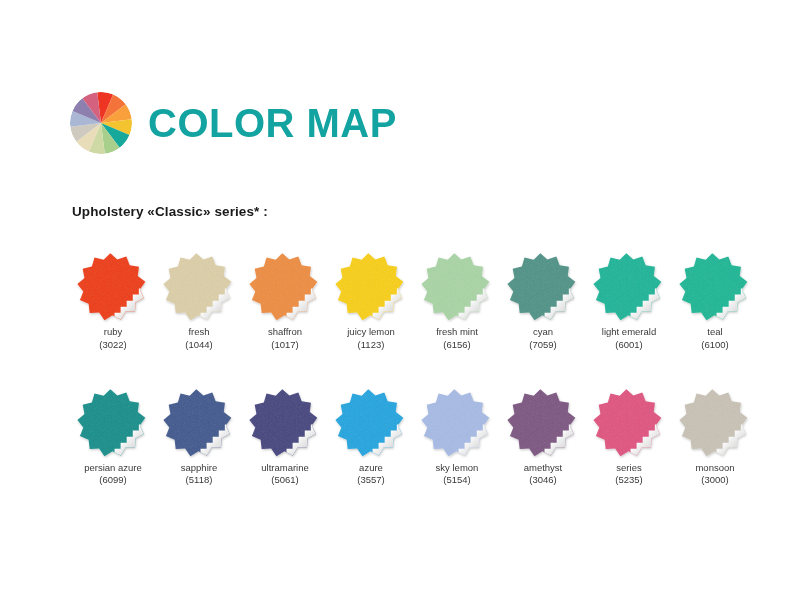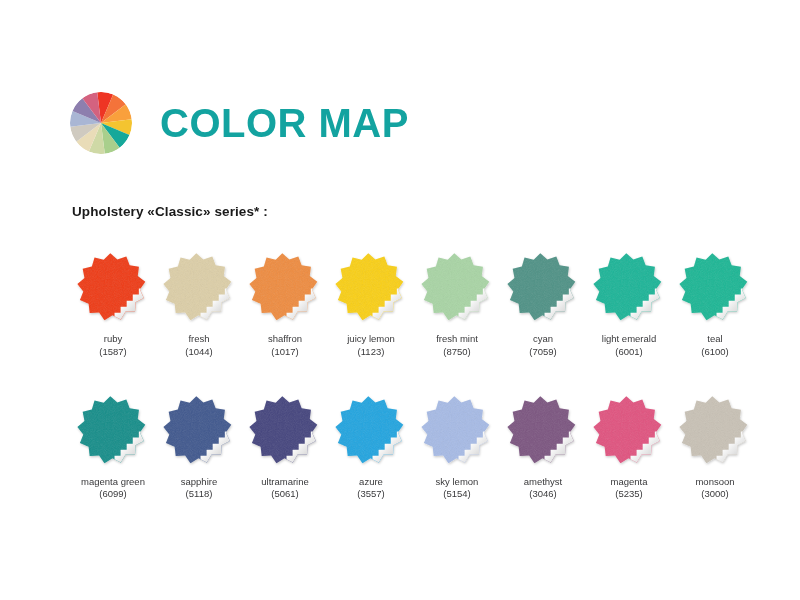--- a/index.html
+++ b/index.html
@@ -15,21 +15,21 @@
     position: relative;
   }
 
   
   #header {
     position: absolute;
     left: 70px;
     top: 92px;
     display: flex;
     align-items: center;
-    gap: 28px;
+    gap: 16px;
   }
   #logo-wheel {
     width: 62px;
     height: 62px;
     border-radius: 50%;
     position: relative;
     overflow: hidden;
     flex: 0 0 auto;
   }
   #logo-wheel svg { display: block; }
@@ -80,21 +80,20 @@
     height: 78px;
     position: relative;
   }
   .swatch-figure svg {
     display: block;
     width: 76px;
     height: 78px;
   }
 
   .swatch-label {
-    margin-top: 7px;
     text-align: center;
     font-size: 9.5px;
     color: #39393b;
     line-height: 1.35;
     white-space: nowrap;
   }
   .swatch-code {
     text-align: center;
     font-size: 9.5px;
     color: #39393b;
@@ -154,21 +153,21 @@
               </clipPath>
             </defs>
             <path d="M 46.43 5.48 L 55.70 13.67 L 67.51 9.85 L 71.87 21.37 L 84.12 23.43 L 82.58 35.63 L 92.46 43.09 L 85.36 53.19 L 90.61 64.33 L 79.59 70.01 L 79.00 82.29 L 66.58 82.25 L 60.29 92.86 L 49.31 87.10 L 38.76 93.60 L 31.74 83.45 L 19.35 84.36 L 17.90 72.14 L 6.51 67.24 L 10.95 55.76 L 3.17 46.18 L 12.49 38.05 L 10.10 25.99 L 22.17 23.09 L 25.71 11.30 L 37.76 14.29 Z" fill="#ef3b16" filter="url(#sh-r0c0)"></path>
             <rect x="0" y="0" width="100" height="100" fill="#ffffff" filter="url(#tx-r0c0)" clip-path="url(#cp-r0c0)" opacity="0.16"></rect>
             <g clip-path="url(#cp-r0c0)">
               <path d="M 92 44 L 92 52 L 84 52 L 84 60 L 76 60 L 76 68 L 68 68 L 68 76 L 60 76 L 60 84 L 52 84 L 52 92 L 100 92 L 100 44 Z" fill="url(#cg-r0c0)"></path>
             </g>
           </svg>
         </div>
         <div class="swatch-label">ruby</div>
-        <div class="swatch-code">(1587)</div>
+        <div class="swatch-code">(3022)</div>
       </div>
       <div class="swatch-cell">
         <div class="swatch-figure">
           <svg viewBox="0 0 100 100">
             <defs>
               <filter id="sh-r0c1" x="-25%" y="-25%" width="150%" height="150%">
                 <feDropShadow dx="0.8" dy="1.6" stdDeviation="1.6" flood-color="#000000" flood-opacity="0.22"></feDropShadow>
               </filter>
               <linearGradient id="cg-r0c1" x1="0" y1="0" x2="1" y2="1">
                 <stop offset="0%" stop-color="#ffffff"></stop>
@@ -282,21 +281,21 @@
               </clipPath>
             </defs>
             <path d="M 46.43 5.48 L 55.70 13.67 L 67.51 9.85 L 71.87 21.37 L 84.12 23.43 L 82.58 35.63 L 92.46 43.09 L 85.36 53.19 L 90.61 64.33 L 79.59 70.01 L 79.00 82.29 L 66.58 82.25 L 60.29 92.86 L 49.31 87.10 L 38.76 93.60 L 31.74 83.45 L 19.35 84.36 L 17.90 72.14 L 6.51 67.24 L 10.95 55.76 L 3.17 46.18 L 12.49 38.05 L 10.10 25.99 L 22.17 23.09 L 25.71 11.30 L 37.76 14.29 Z" fill="#a9d5a5" filter="url(#sh-r0c4)"></path>
             <rect x="0" y="0" width="100" height="100" fill="#ffffff" filter="url(#tx-r0c4)" clip-path="url(#cp-r0c4)" opacity="0.16"></rect>
             <g clip-path="url(#cp-r0c4)">
               <path d="M 92 44 L 92 52 L 84 52 L 84 60 L 76 60 L 76 68 L 68 68 L 68 76 L 60 76 L 60 84 L 52 84 L 52 92 L 100 92 L 100 44 Z" fill="url(#cg-r0c4)"></path>
             </g>
           </svg>
         </div>
         <div class="swatch-label">fresh mint</div>
-        <div class="swatch-code">(8750)</div>
+        <div class="swatch-code">(6156)</div>
       </div>
       <div class="swatch-cell">
         <div class="swatch-figure">
           <svg viewBox="0 0 100 100">
             <defs>
               <filter id="sh-r0c5" x="-25%" y="-25%" width="150%" height="150%">
                 <feDropShadow dx="0.8" dy="1.6" stdDeviation="1.6" flood-color="#000000" flood-opacity="0.22"></feDropShadow>
               </filter>
               <linearGradient id="cg-r0c5" x1="0" y1="0" x2="1" y2="1">
                 <stop offset="0%" stop-color="#ffffff"></stop>
@@ -411,21 +410,21 @@
                 <path d="M 46.43 5.48 L 55.70 13.67 L 67.51 9.85 L 71.87 21.37 L 84.12 23.43 L 82.58 35.63 L 92.46 43.09 L 85.36 53.19 L 90.61 64.33 L 79.59 70.01 L 79.00 82.29 L 66.58 82.25 L 60.29 92.86 L 49.31 87.10 L 38.76 93.60 L 31.74 83.45 L 19.35 84.36 L 17.90 72.14 L 6.51 67.24 L 10.95 55.76 L 3.17 46.18 L 12.49 38.05 L 10.10 25.99 L 22.17 23.09 L 25.71 11.30 L 37.76 14.29 Z"></path>
               </clipPath>
             </defs>
             <path d="M 46.43 5.48 L 55.70 13.67 L 67.51 9.85 L 71.87 21.37 L 84.12 23.43 L 82.58 35.63 L 92.46 43.09 L 85.36 53.19 L 90.61 64.33 L 79.59 70.01 L 79.00 82.29 L 66.58 82.25 L 60.29 92.86 L 49.31 87.10 L 38.76 93.60 L 31.74 83.45 L 19.35 84.36 L 17.90 72.14 L 6.51 67.24 L 10.95 55.76 L 3.17 46.18 L 12.49 38.05 L 10.10 25.99 L 22.17 23.09 L 25.71 11.30 L 37.76 14.29 Z" fill="#138e8a" filter="url(#sh-r1c0)"></path>
             <rect x="0" y="0" width="100" height="100" fill="#ffffff" filter="url(#tx-r1c0)" clip-path="url(#cp-r1c0)" opacity="0.16"></rect>
             <g clip-path="url(#cp-r1c0)">
               <path d="M 92 44 L 92 52 L 84 52 L 84 60 L 76 60 L 76 68 L 68 68 L 68 76 L 60 76 L 60 84 L 52 84 L 52 92 L 100 92 L 100 44 Z" fill="url(#cg-r1c0)"></path>
             </g>
           </svg>
         </div>
-        <div class="swatch-label">magenta green</div>
+        <div class="swatch-label">persian azure</div>
         <div class="swatch-code">(6099)</div>
       </div>
       <div class="swatch-cell">
         <div class="swatch-figure">
           <svg viewBox="0 0 100 100">
             <defs>
               <filter id="sh-r1c1" x="-25%" y="-25%" width="150%" height="150%">
                 <feDropShadow dx="0.8" dy="1.6" stdDeviation="1.6" flood-color="#000000" flood-opacity="0.22"></feDropShadow>
               </filter>
               <linearGradient id="cg-r1c1" x1="0" y1="0" x2="1" y2="1">
@@ -603,21 +602,21 @@
                 <path d="M 46.43 5.48 L 55.70 13.67 L 67.51 9.85 L 71.87 21.37 L 84.12 23.43 L 82.58 35.63 L 92.46 43.09 L 85.36 53.19 L 90.61 64.33 L 79.59 70.01 L 79.00 82.29 L 66.58 82.25 L 60.29 92.86 L 49.31 87.10 L 38.76 93.60 L 31.74 83.45 L 19.35 84.36 L 17.90 72.14 L 6.51 67.24 L 10.95 55.76 L 3.17 46.18 L 12.49 38.05 L 10.10 25.99 L 22.17 23.09 L 25.71 11.30 L 37.76 14.29 Z"></path>
               </clipPath>
             </defs>
             <path d="M 46.43 5.48 L 55.70 13.67 L 67.51 9.85 L 71.87 21.37 L 84.12 23.43 L 82.58 35.63 L 92.46 43.09 L 85.36 53.19 L 90.61 64.33 L 79.59 70.01 L 79.00 82.29 L 66.58 82.25 L 60.29 92.86 L 49.31 87.10 L 38.76 93.60 L 31.74 83.45 L 19.35 84.36 L 17.90 72.14 L 6.51 67.24 L 10.95 55.76 L 3.17 46.18 L 12.49 38.05 L 10.10 25.99 L 22.17 23.09 L 25.71 11.30 L 37.76 14.29 Z" fill="#e1527f" filter="url(#sh-r1c6)"></path>
             <rect x="0" y="0" width="100" height="100" fill="#ffffff" filter="url(#tx-r1c6)" clip-path="url(#cp-r1c6)" opacity="0.16"></rect>
             <g clip-path="url(#cp-r1c6)">
               <path d="M 92 44 L 92 52 L 84 52 L 84 60 L 76 60 L 76 68 L 68 68 L 68 76 L 60 76 L 60 84 L 52 84 L 52 92 L 100 92 L 100 44 Z" fill="url(#cg-r1c6)"></path>
             </g>
           </svg>
         </div>
-        <div class="swatch-label">magenta</div>
+        <div class="swatch-label">series</div>
         <div class="swatch-code">(5235)</div>
       </div>
       <div class="swatch-cell">
         <div class="swatch-figure">
           <svg viewBox="0 0 100 100">
             <defs>
               <filter id="sh-r1c7" x="-25%" y="-25%" width="150%" height="150%">
                 <feDropShadow dx="0.8" dy="1.6" stdDeviation="1.6" flood-color="#000000" flood-opacity="0.22"></feDropShadow>
               </filter>
               <linearGradient id="cg-r1c7" x1="0" y1="0" x2="1" y2="1">

